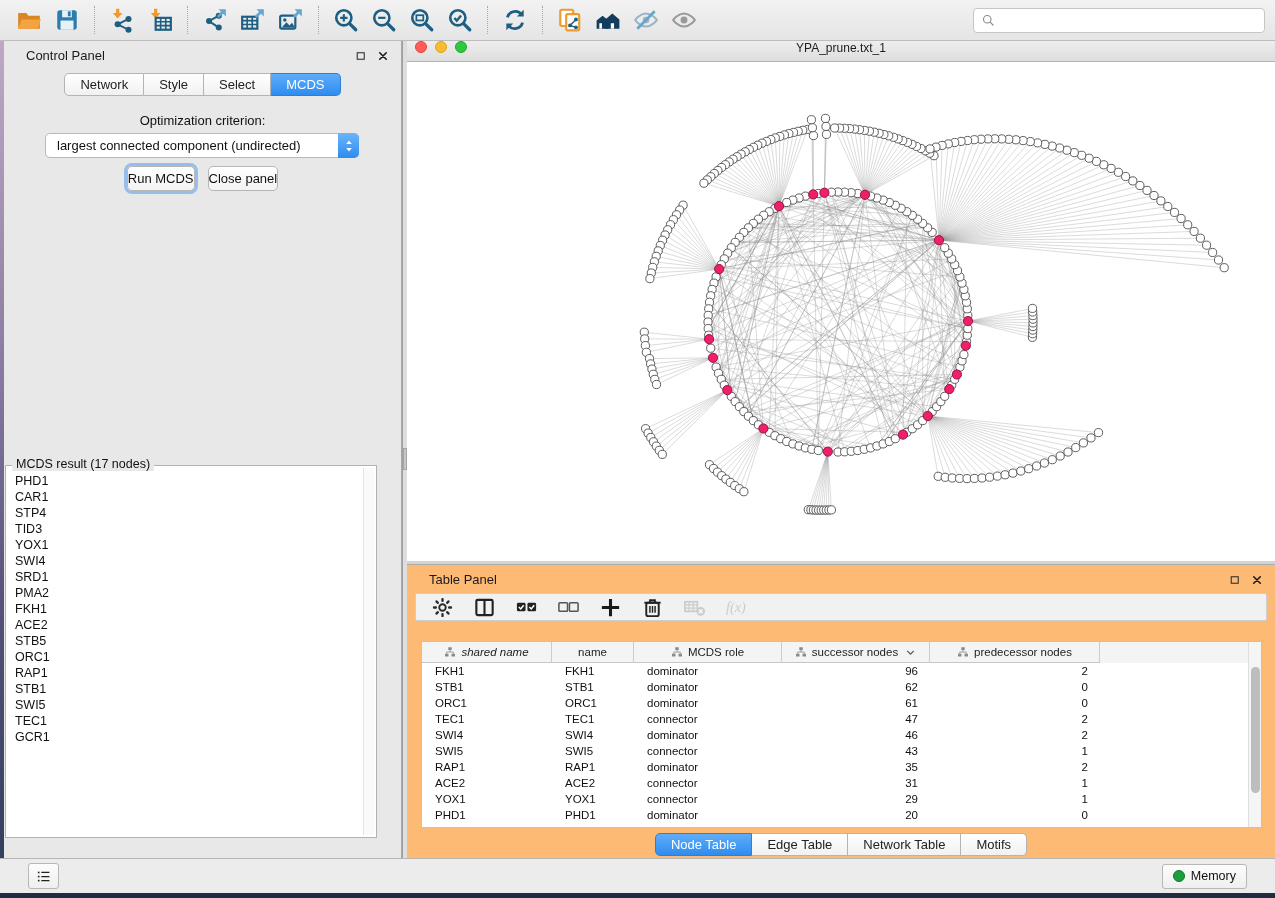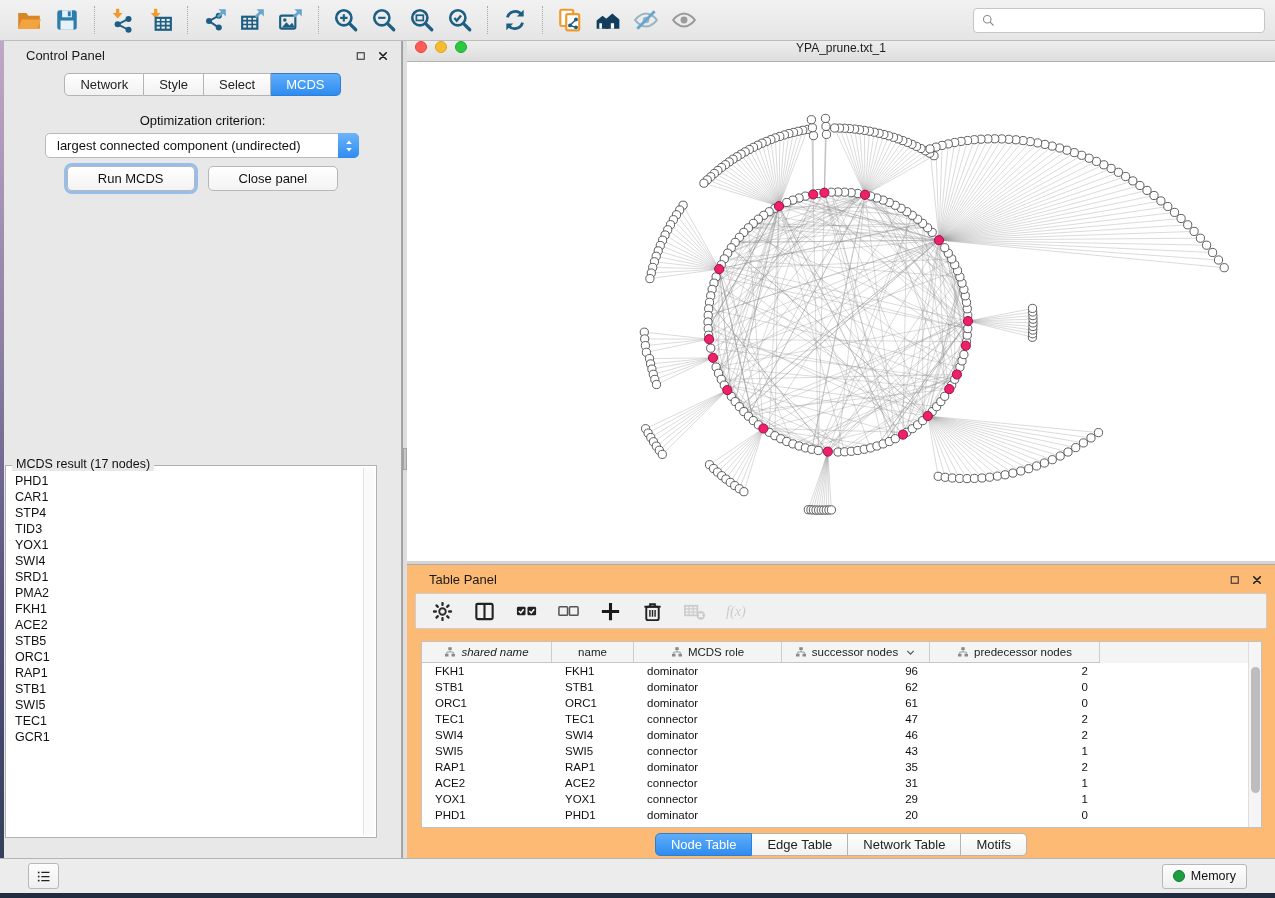--- a/index.html
+++ b/index.html
@@ -40,21 +40,21 @@
   .seg.active{background:linear-gradient(#5fadf9,#2e8cf0);color:#fff;border-color:#2e7fd4}
 
   .opt-label{position:absolute;top:72px;left:0;width:100%;text-align:center;font-size:13px;color:#111}
   .dropdown{position:absolute;left:41px;top:92px;width:314px;height:25px;background:#fff;
     border:1px solid #b9b9b9;border-radius:5px;display:flex;align-items:center}
   .dd-value{flex:1;font-size:13px;padding-left:11px;white-space:nowrap;color:#111}
   .dd-stepper{width:21px;height:25px;margin:-1px -1px -1px 0;border-radius:0 5px 5px 0;
     background:linear-gradient(#6cb4fa,#2e8cf0);display:flex;align-items:center;justify-content:center}
   .dd-stepper svg{width:12px;height:16px}
   .btn-row{position:absolute;top:125px;left:0;width:100%;display:flex;justify-content:center;gap:13px}
-  .mac-btn{font-size:13px;font-family:inherit;padding:4px 30px;background:linear-gradient(#ffffff,#f3f3f3);
+  .mac-btn{font-size:13px;font-family:inherit;padding:4px 0;background:linear-gradient(#ffffff,#f3f3f3);
     border:1px solid #b7b7b7;border-radius:5px;color:#111;cursor:default}
   .mac-btn.focused{box-shadow:0 0 0 3px rgba(96,160,235,.6)}
 
   .result-box{position:absolute;left:1px;top:424px;width:372px;height:373px;
     border:1px solid #b2b2b2;background:#fff}
   .result-title{position:absolute;top:-9px;left:6px;background:#e8e8e8;padding:0 4px;font-size:12.5px;color:#111}
   .result-list{position:absolute;left:2px;top:2px;right:15px;bottom:2px;overflow:hidden;
     font-size:12.5px;line-height:16px;padding:5px 0 0 7px;color:#111}
   .result-scroll{position:absolute;top:2px;right:2px;bottom:2px;width:11px;background:#fafafa;border-left:1px solid #e3e3e3}
 
@@ -67,21 +67,21 @@
   .net-titlebar{height:21px;background:linear-gradient(#eeeeee,#dddddd);border-bottom:1px solid #b3b3b3;
     display:flex;padding:0 8px;position:relative}
   .tl{width:12px;height:12px;border-radius:50%;margin-right:8px;flex:0 0 auto}
   .net-title{position:absolute;left:0;right:0;text-align:center;font-size:12px;color:#1c1c1c;pointer-events:none}
   #graph{display:block;background:#fff}
 
   .h-splitter{position:absolute;left:407px;top:561px;width:868px;height:3px;background:#d4d4d4}
 
   
   .table-panel{position:absolute;left:407px;top:564px;width:868px;height:294px;background:#fdba74;border-top:1px solid #ababab}
-  .tp-toolbar{position:absolute;left:8px;top:28px;width:852px;height:36px;background:#f1f1f1;
+  .tp-toolbar{position:absolute;left:8px;top:28px;width:852px;height:28px;background:#f1f1f1;
     border:1px solid #cecece;border-radius:2px;display:flex;align-items:center;padding:0 12px;gap:14px}
   .tp-toolbar .tool-btn{width:28px;height:28px}
   .tp-toolbar svg{width:23px;height:23px}
   .disabled{opacity:.42}
 
   .node-table{position:absolute;left:14px;top:76px;width:841px;height:187px;background:#fff;border:1px solid #c2c2c2}
   .nt-head{display:flex;height:21px;background:#f4f4f4}
   .nt-hcell{display:flex;align-items:center;justify-content:center;gap:5px;font-size:11.5px;color:#222;
     border-right:1px solid #cccccc;border-bottom:1px solid #c6c6c6}
   .nt-hcell svg.tree{width:12px;height:12px}

